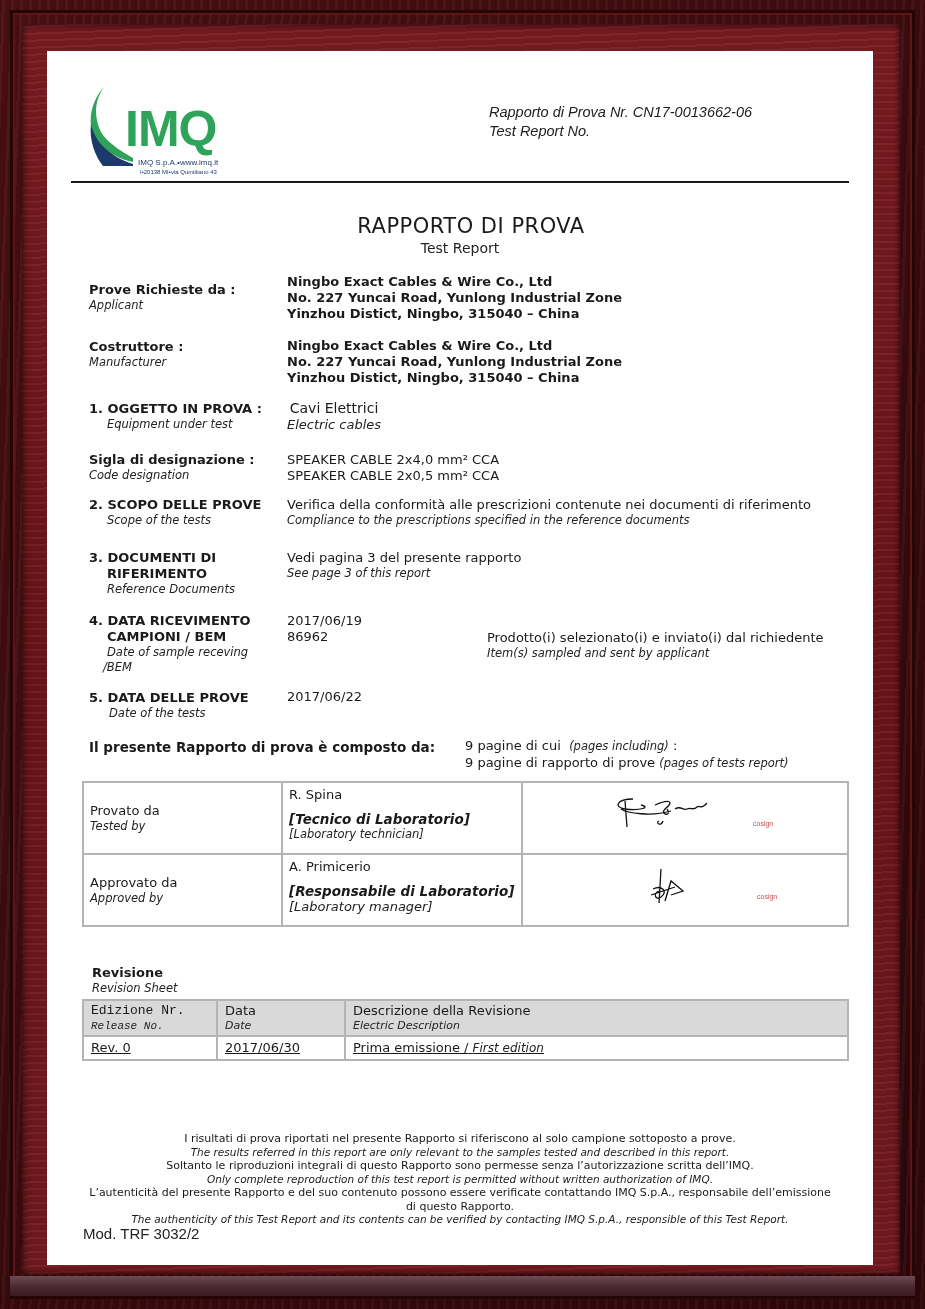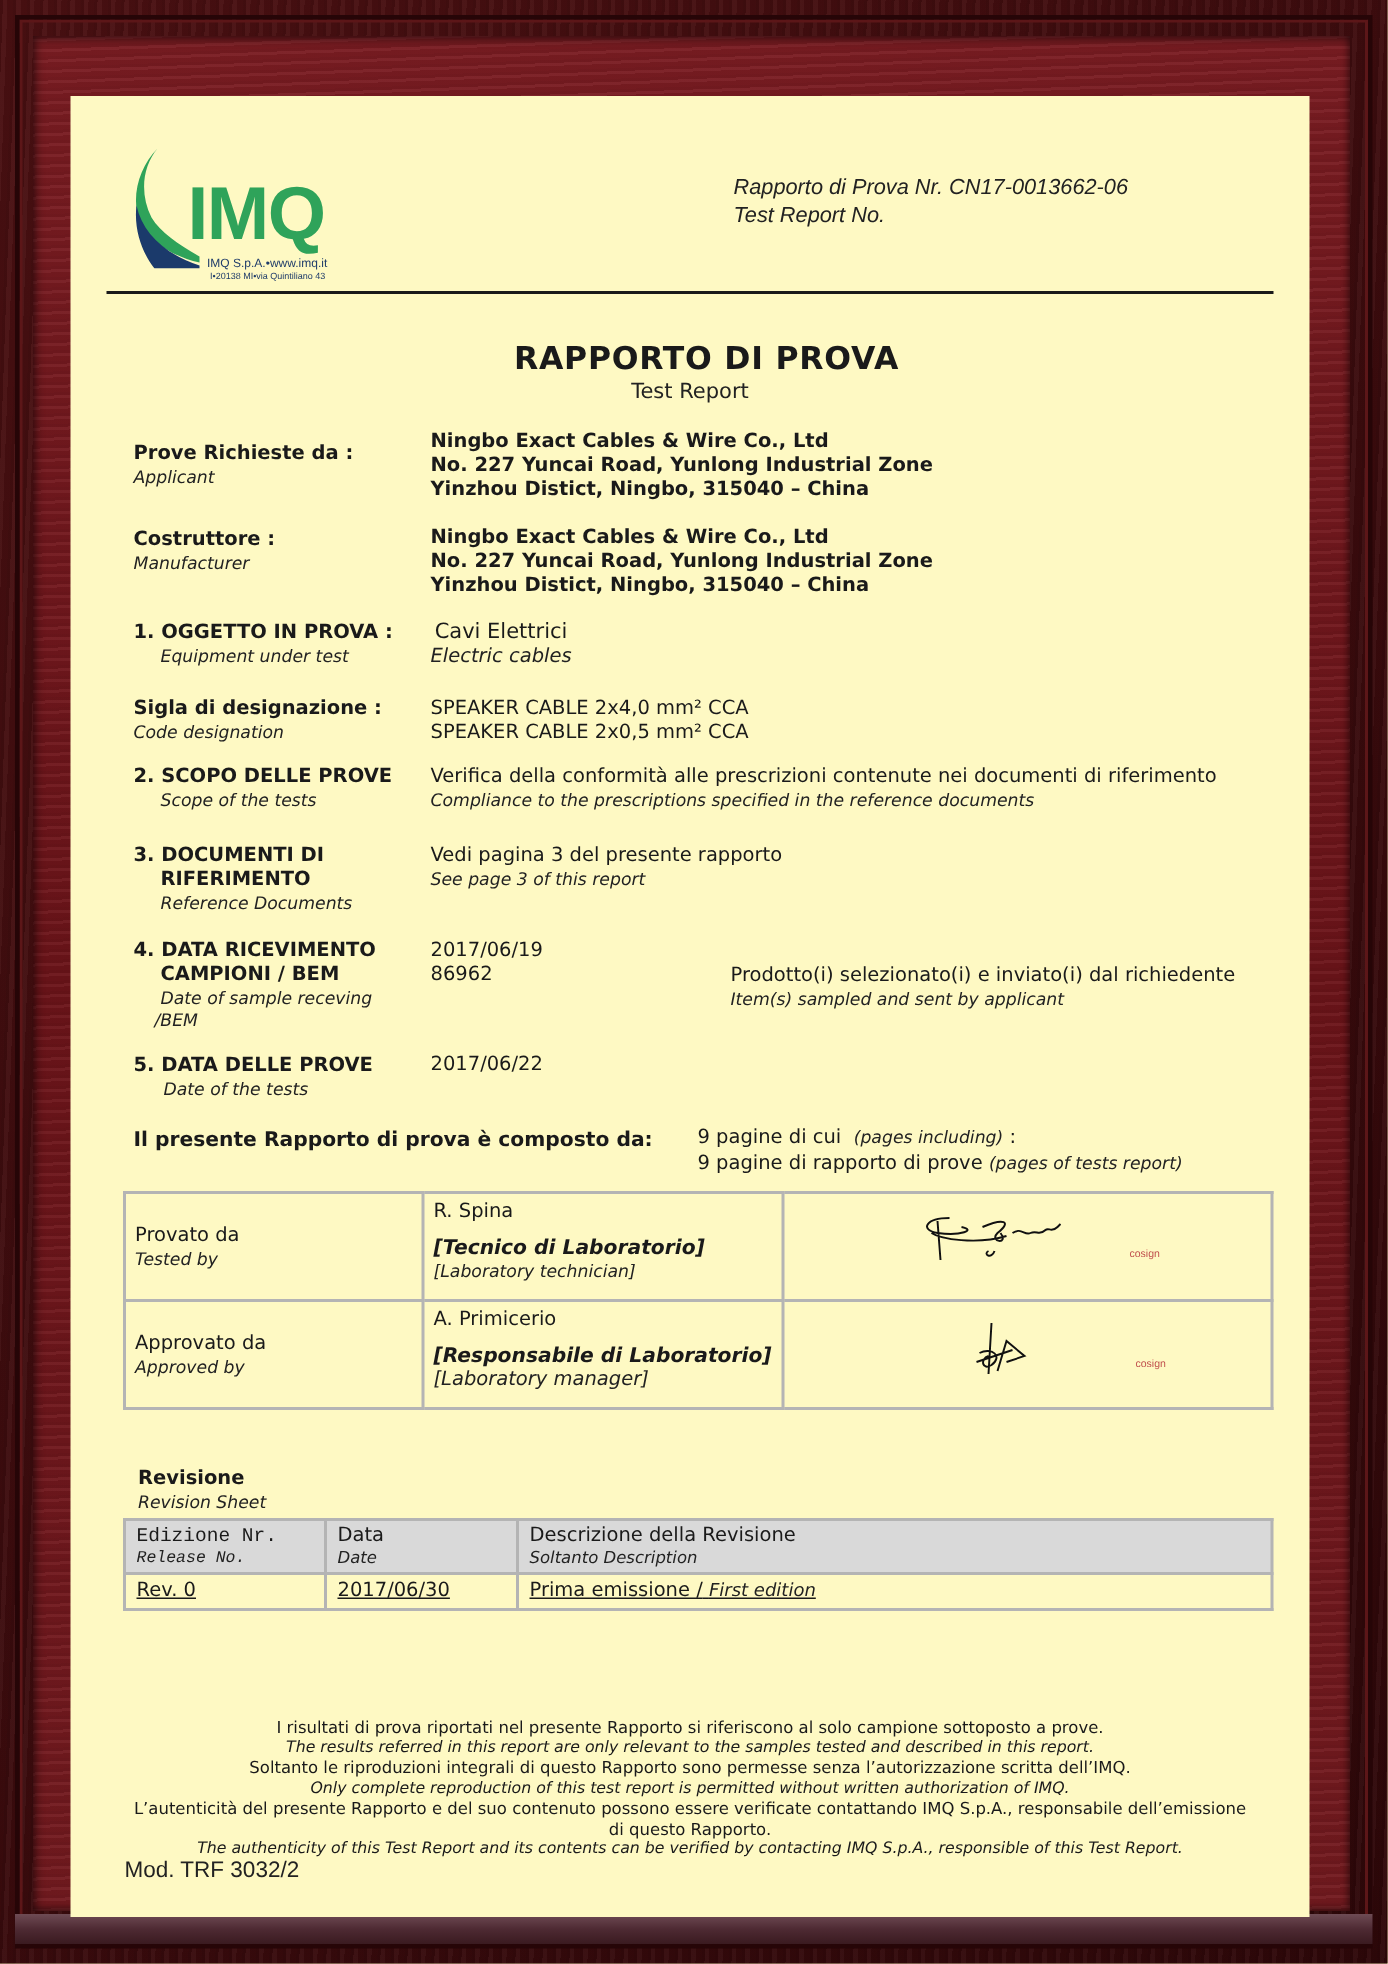--- a/index.html
+++ b/index.html
@@ -26,39 +26,39 @@
       repeating-linear-gradient(178deg, rgba(0,0,0,0.08) 0 2px, rgba(255,255,255,0.04) 2px 4px, rgba(0,0,0,0.05) 4px 7px),
       linear-gradient(180deg, #7a1c22 0%, #6b1419 50%, #731a1f 100%);
     box-shadow: inset 2px 2px 6px rgba(0,0,0,0.5), inset -2px -2px 4px rgba(0,0,0,0.35);
   }
   .frame-bottom-lip {
     position:absolute; left:10px; right:10px; top:1276px; height:20px;
     background:linear-gradient(180deg,#6e4b54 0%, #4e2a33 50%, #3a1a20 100%);
   }
   
   .paper {
-    position:absolute; left:47px; top:64px; width:826px; height:1214px;
-    background:#fef9c3;
+    position:absolute; left:47px; top:51px; width:826px; height:1214px;
+    background:#ffffff;
   }
   .abs { position:absolute; }
   .logo-box { left:42px; top:35px; width:160px; height:92px; }
   .logo-swoosh { position:absolute; left:0; top:0; }
   .logo-text {
     position:absolute; left:36px; top:18px; font-family:"Liberation Sans", sans-serif;
     font-weight:bold; font-size:50px; color:#2fa35a; letter-spacing:-1px; line-height:50px;
   }
   .logo-sub1 { position:absolute; left:49px; top:72px; font-size:8px; color:#1f3c6a; font-family:"Liberation Sans", sans-serif; white-space:nowrap;}
   .logo-sub2 { position:absolute; left:51px; top:83px; font-size:6px; color:#1f3c6a; font-family:"Liberation Sans", sans-serif; white-space:nowrap;}
   .report-no {
     left:442px; top:52px; font-style:italic; font-size:14.5px; line-height:19px; color:#222;
     font-family:"Liberation Sans", sans-serif;
   }
   .header-rule { left:24px; top:130px; width:778px; height:2px; background:#1a1a1a; }
 
-  .title { left:0; width:848px; top:163px; text-align:center; font-weight:bold; font-size:21px; letter-spacing:0.5px; }
+  .title { left:0; width:848px; top:163px; text-align:center; font-weight:normal; font-size:21px; letter-spacing:0.5px; }
   .subtitle { left:0; width:826px; top:189px; text-align:center; font-size:14px; color:#222; }
 
   .lbl-main { font-weight:bold; font-size:13px; line-height:16px; white-space:nowrap; }
   .lbl-sub { font-style:italic; font-size:11.5px; line-height:15px; white-space:nowrap; color:#222; }
   .val-bold { font-weight:bold; font-size:13px; line-height:16px; white-space:nowrap; }
   .val { font-size:13px; line-height:16px; white-space:nowrap; }
   .val-it { font-style:italic; font-size:11.5px; line-height:15px; white-space:nowrap; color:#222; }
   .indent { padding-left:18px; }
 
   table.sign {
@@ -254,21 +254,21 @@
       <td style="width:118px;font-family:Liberation Mono, monospace;">
         <div class="rev-h">Edizione Nr.</div>
         <div class="rev-hs">Release No.</div>
       </td>
       <td style="width:112px;">
         <div class="rev-h">Data</div>
         <div class="rev-hs">Date</div>
       </td>
       <td>
         <div class="rev-h">Descrizione della Revisione</div>
-        <div class="rev-hs">Soltanto Description</div>
+        <div class="rev-hs">Electric Description</div>
       </td>
     </tr>
     <tr>
       <td class="rev-c">Rev. 0</td>
       <td class="rev-c">2017/06/30</td>
       <td class="rev-c">
         <span>Prima emissione /</span>
         <span class="val-it" style="font-size:12px;">First edition</span>
       </td>
     </tr>

